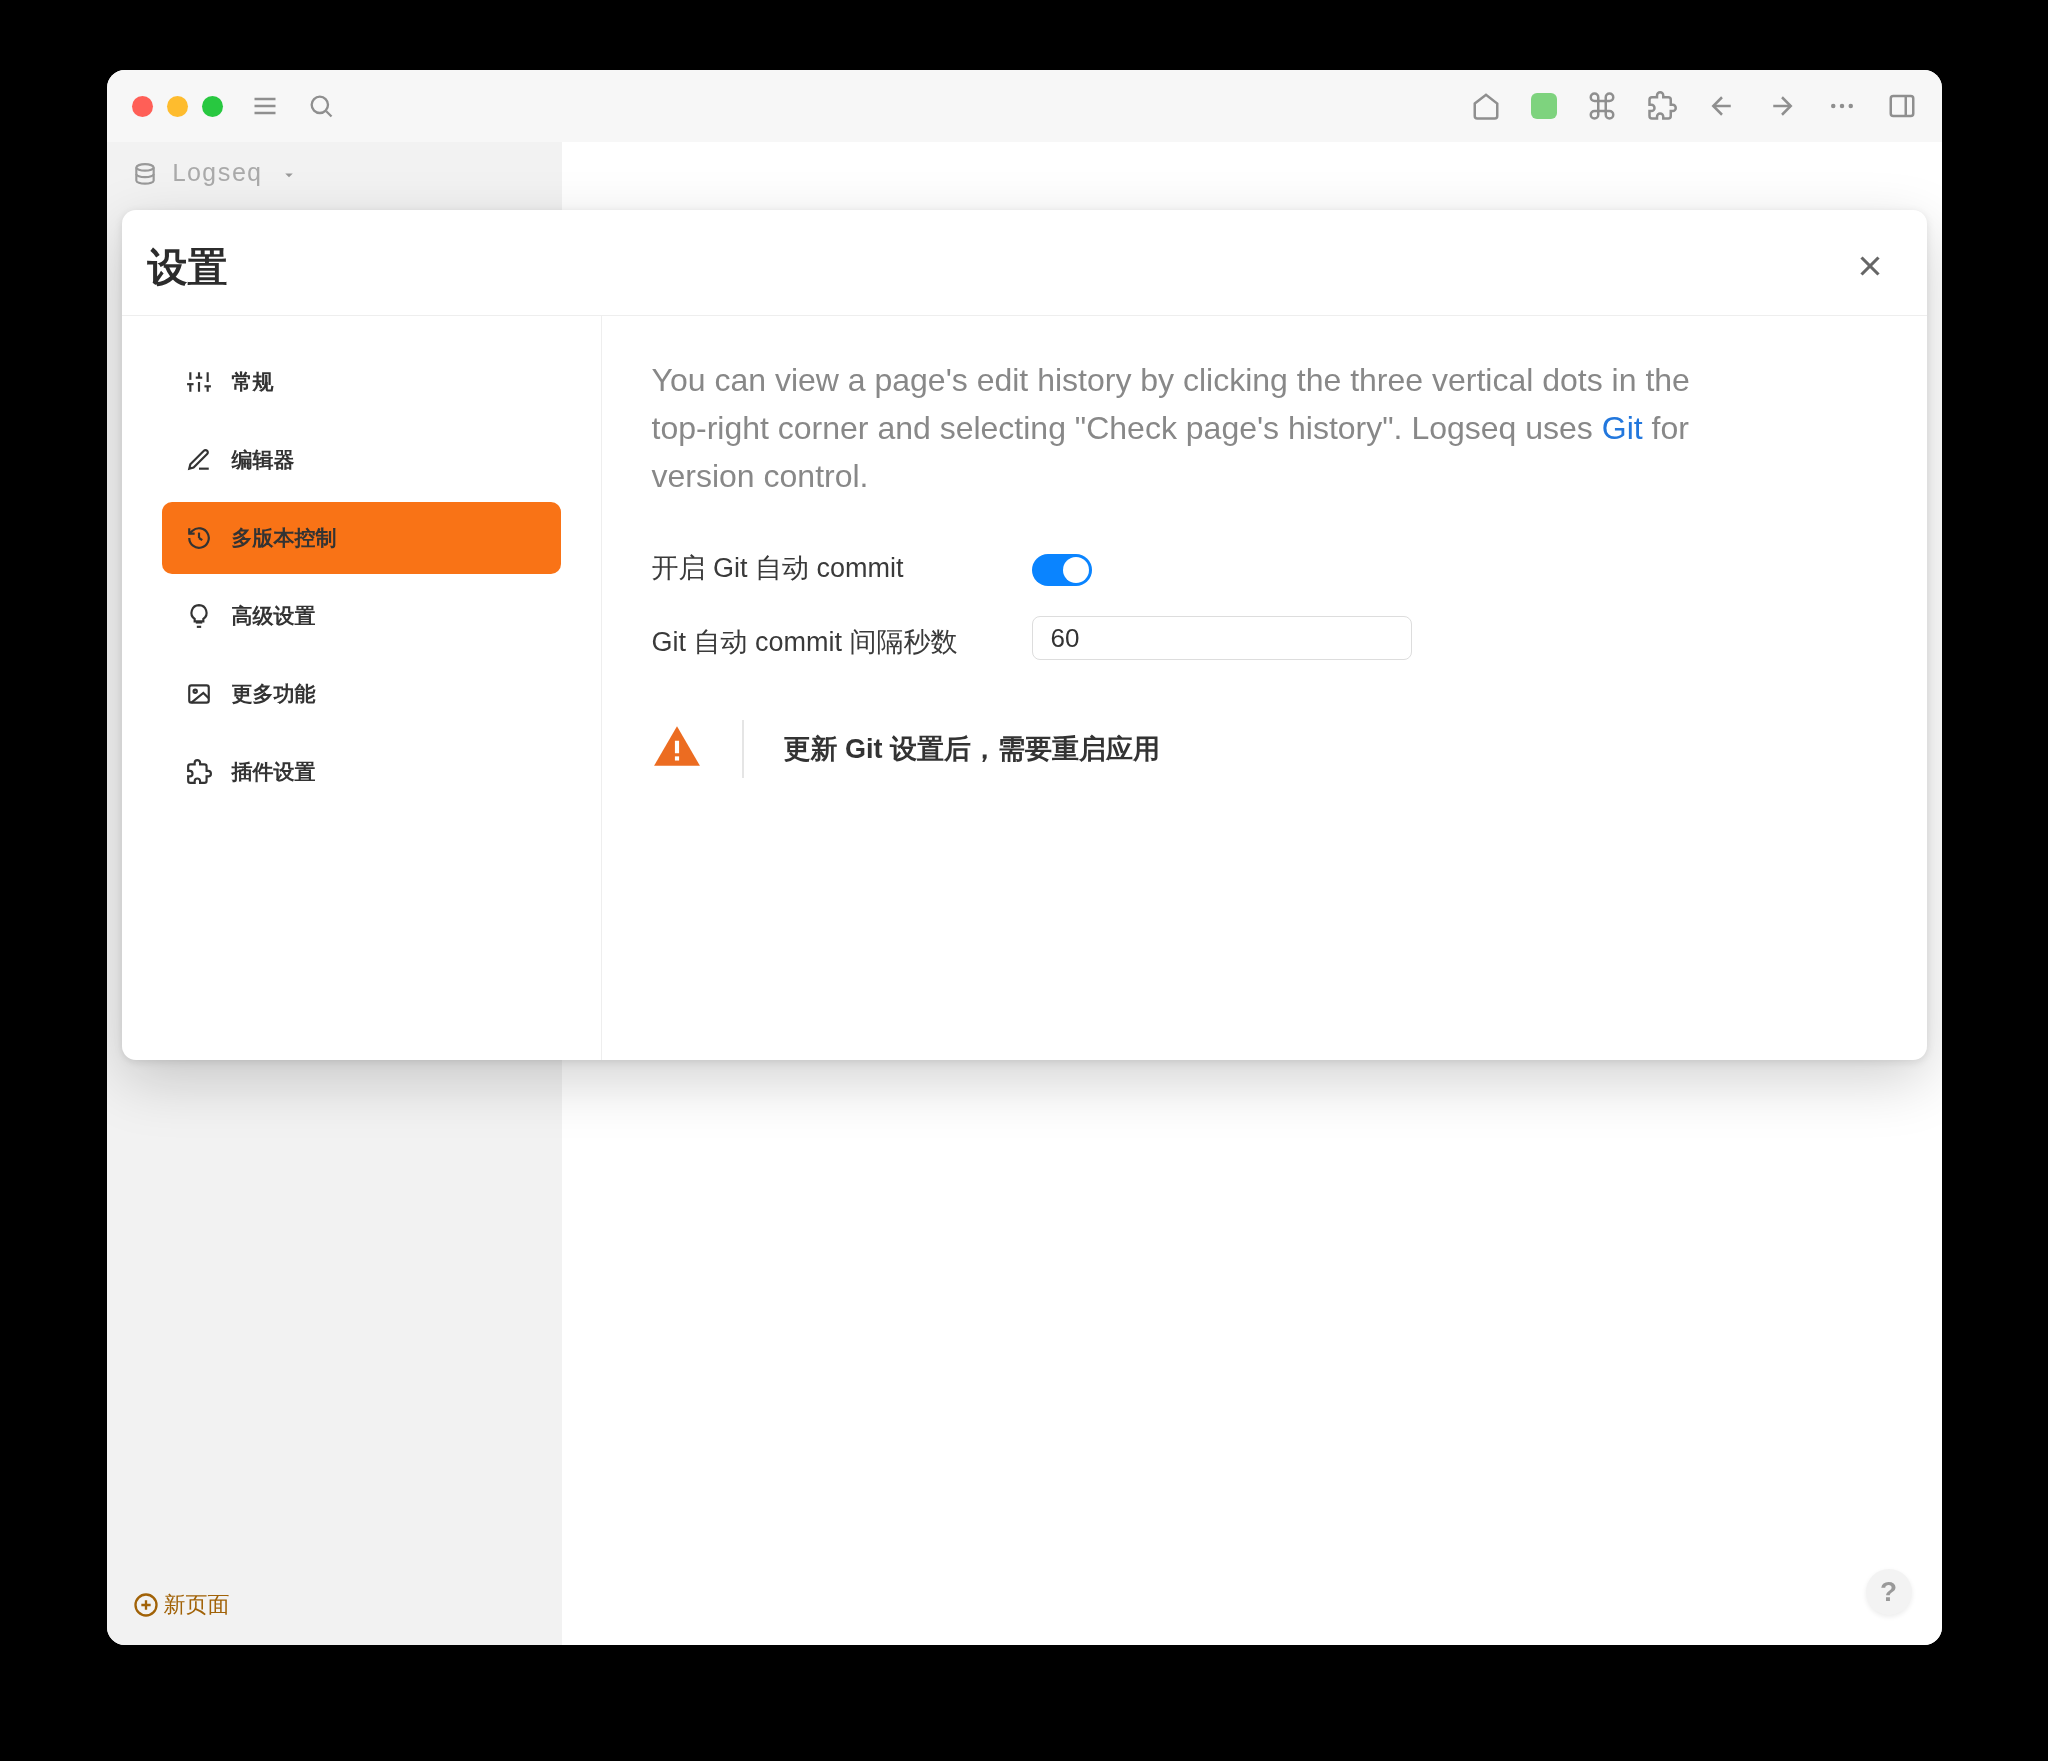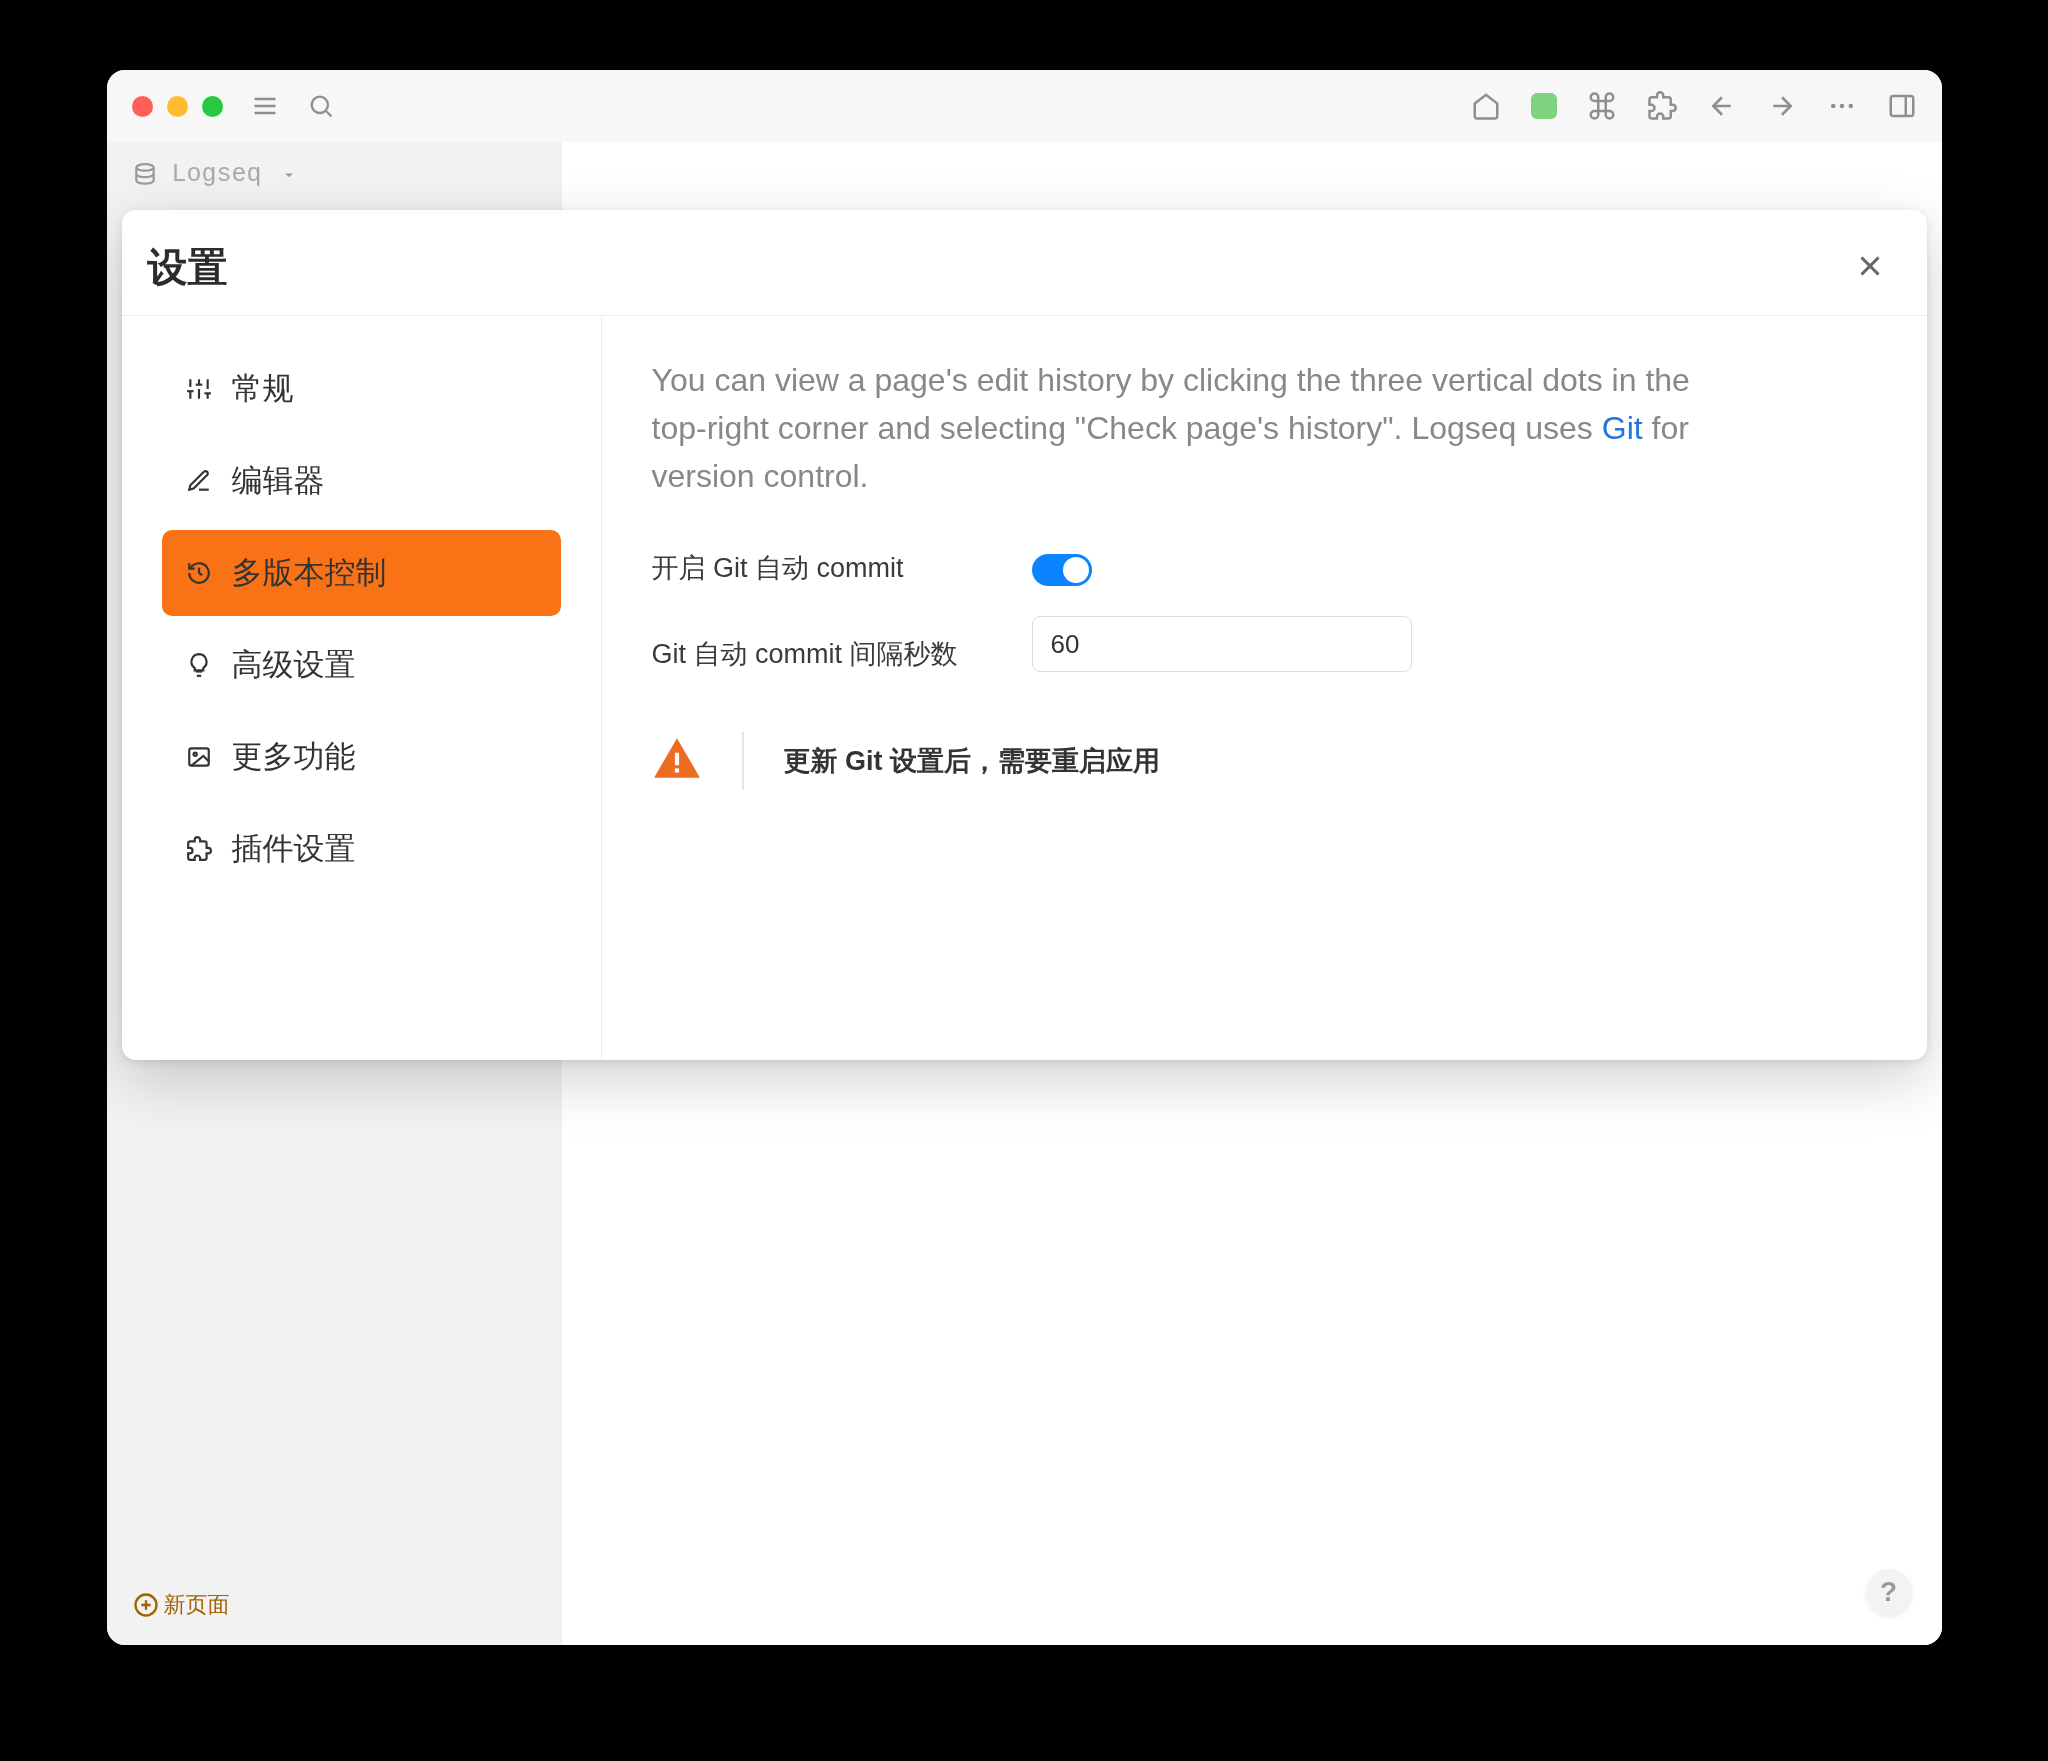--- a/index.html
+++ b/index.html
@@ -107,26 +107,26 @@
   .settings-nav {
     width:480px;
     padding: 30px 40px 30px 40px;
     border-right:1px solid #eee;
   }
   .nav-item {
     display:flex;
     align-items:center;
     gap:20px;
     padding: 22px 24px;
-    font-size:31px;
+    font-size:21px;
     color:#333;
     border-radius:10px;
     cursor:pointer;
     margin-bottom:6px;
-    font-weight:400;
+    font-weight:700;
   }
   .nav-item.active {
     background:#f97316;
   }
   .nav-item svg { flex-shrink:0; }
 
   .settings-content {
     flex:1;
     padding: 40px 50px;
   }
@@ -160,21 +160,21 @@
   }
   .toggle .knob {
     position:absolute;
     right:3px; top:3px;
     width:26px; height:26px;
     background:#fff;
     border-radius:50%;
   }
   .num-input {
     width:380px;
-    height:56px;
+    height:44px;
     border:1px solid #ddd;
     border-radius:8px;
     padding: 0 18px;
     font-size:26px;
     color:#333;
   }
 
   .warning-box {
     display:flex;
     align-items:center;

